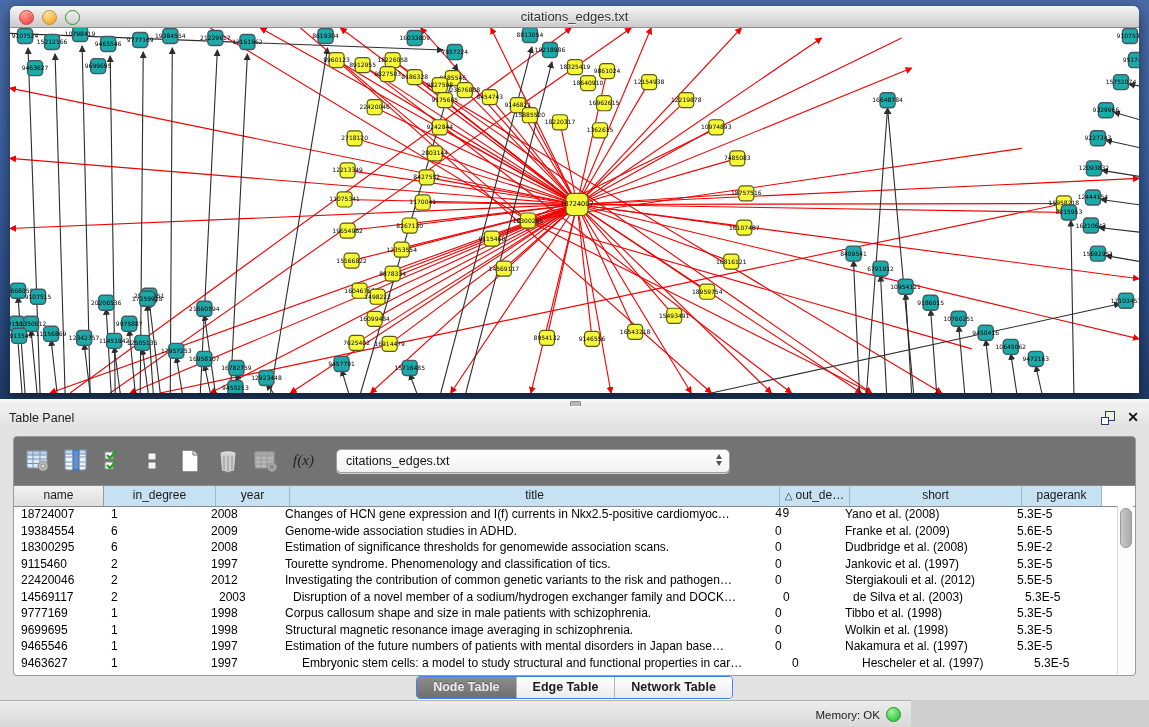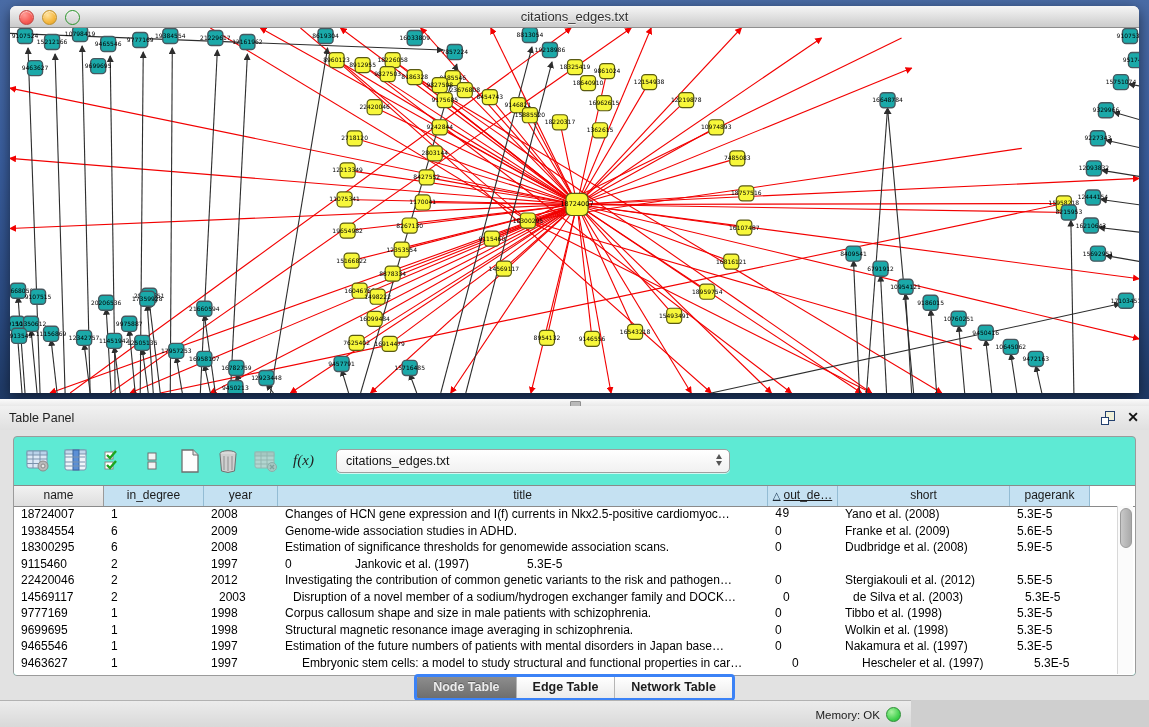--- a/index.html
+++ b/index.html
@@ -37,21 +37,21 @@
   
   .table-panel{position:absolute;top:406px;left:0;width:1149px;height:294px;background:#e2e2e2;}
   .panel-header{height:24px;background:linear-gradient(#f1f1f1,#e0e0e0);position:relative;}
   .panel-title{position:absolute;left:9px;top:0;line-height:24px;font-size:12.5px;color:#1d1d1d;}
   .panel-hicons{position:absolute;right:10px;top:4px;display:flex;gap:12px;align-items:center;}
   .float-ic{width:15px;height:15px;position:relative;display:inline-block;}
   .float-ic .sq1{position:absolute;left:5px;top:1px;width:8px;height:8px;border:1.5px solid #23406e;background:#efefd8;}
   .float-ic .sq2{position:absolute;left:1px;top:7px;width:6px;height:6px;border:1.5px solid #23406e;background:#fff;}
   .close-ic{font-size:14px;font-weight:bold;color:#111;line-height:15px;cursor:default;}
 
-  .panel-box{position:absolute;left:13px;right:13px;top:30px;height:238px;background:#5eead4;
+  .panel-box{position:absolute;left:13px;right:13px;top:30px;height:238px;background:#737373;
     border:1px solid #9b9b9b;border-radius:4px;overflow:hidden;}
   .toolbar{height:47px;display:flex;align-items:center;gap:11px;padding-left:10px;}
   .tb-btn{width:27px;height:27px;display:flex;align-items:center;justify-content:center;}
   .fx-label{font:italic 15px "Liberation Serif",serif;color:#222;padding:0 2px;}
   .combo{width:392px;height:22px;margin-left:8px;border:1px solid #9f9f9f;border-radius:5px;
     background:linear-gradient(#ffffff,#f1f1f1);position:relative;box-shadow:0 1px 0 rgba(255,255,255,.7);}
   .combo-text{position:absolute;left:9px;top:0;line-height:22px;font-size:12.5px;color:#111;}
   .combo-arrows{position:absolute;right:7px;top:4px;display:flex;flex-direction:column;gap:2px;}
   .tri-up{width:0;height:0;border-left:3.5px solid transparent;border-right:3.5px solid transparent;border-bottom:5px solid #555;}
   .tri-dn{width:0;height:0;border-left:3.5px solid transparent;border-right:3.5px solid transparent;border-top:5px solid #555;}
@@ -66,21 +66,21 @@
   .tr{display:flex;height:16.5px;}
   .td{box-sizing:border-box;padding-left:7px;font-size:12px;color:#000;line-height:16.5px;
       white-space:nowrap;overflow:hidden;}
   .vscroll{position:absolute;right:2px;top:21px;bottom:1px;width:15px;background:#fbfbfb;
       border-left:1px solid #d8d8d8;}
   .vthumb{position:absolute;left:2px;top:2px;width:10px;height:38px;border-radius:6px;
       background:linear-gradient(90deg,#c9c9c9,#a9a9a9);border:1px solid #9a9a9a;}
 
   
   .tabs-row{position:absolute;left:0;right:0;top:268px;height:26px;display:flex;justify-content:center;align-items:center;}
-  .seg{display:flex;border:3px solid #3b82f6;border-radius:4px;overflow:hidden;height:21px;
+  .seg{display:flex;border:1px solid #3b82f6;border-radius:4px;overflow:hidden;height:21px;
       box-shadow:0 1px 0 rgba(255,255,255,.8);}
   .seg-btn{padding:0 16px;font-size:12.5px;font-weight:600;line-height:21px;color:#1c1c1c;
       background:linear-gradient(#ffffff,#ebebeb);border-right:1px solid #b5b5b5;}
   .seg-btn:last-child{border-right:none;}
   .seg-btn.active{background:linear-gradient(#8d8d8d,#6e6e6e);color:#ececec;text-shadow:0 -1px 0 rgba(0,0,0,.3);}
 
   
   .statusbar{position:absolute;top:700px;left:0;width:911px;height:27px;
       background:linear-gradient(#ececec,#d8d8d8);border-top:1px solid #b2b2b2;}
   .mem{position:absolute;right:10px;top:0;height:27px;display:flex;align-items:center;gap:6px;}
@@ -768,24 +768,24 @@
         <span class="combo-arrows">
           <span class="tri-up"></span>
             <span class="tri-dn"></span>
         </span>
       </span>
     </div>
 
     <div class="table-area">
       <div class="thead" id="thead">
           <div class="th gray" style="width: 90px;">name</div>
-          <div class="th" style="width: 100px;">in_degree</div>
+          <div class="th" style="width: 112px;">in_degree</div>
           <div class="th" style="width: 74px;">year</div>
           <div class="th" style="width: 490px;">title</div>
-          <div class="th" style="width: 70px; text-decoration: underline;"><span class="sort-glyph">△</span>out_de…</div>
+          <div class="th" style="width: 70px;"><span class="sort-glyph">△</span>out_de…</div>
           <div class="th" style="width: 172px;">short</div>
           <div class="th" style="width: 80px;">pagerank</div>
         </div>
       <div class="tbody" id="tbody">
           <div class="tr">
             <div class="td" style="width: 90px;">18724007</div>
             <div class="td" style="width: 100px;">1</div>
             <div class="td" style="width: 74px;">2008</div>
             <div class="td" style="width: 490px;">Changes of HCN gene expression and I(f) currents in Nkx2.5-positive cardiomyoc…</div>
             <div class="td" style="width: 70px; font-family: Liberation Mono, monospace;">49</div>
@@ -801,26 +801,27 @@
             <div class="td" style="width: 172px;">Franke et al. (2009)</div>
             <div class="td" style="width: 80px;">5.6E-5</div>
           </div>
           <div class="tr">
             <div class="td" style="width: 90px;">18300295</div>
             <div class="td" style="width: 100px;">6</div>
             <div class="td" style="width: 74px;">2008</div>
             <div class="td" style="width: 490px;">Estimation of significance thresholds for genomewide association scans.</div>
             <div class="td" style="width: 70px;">0</div>
             <div class="td" style="width: 172px;">Dudbridge et al. (2008)</div>
-            <div class="td" style="width: 80px;">5.9E-5</div>
+            <div class="td" style="width: 80px;">5.9E-2</div>
           </div>
           <div class="tr">
             <div class="td" style="width: 90px;">9115460</div>
             <div class="td" style="width: 100px;">2</div>
             <div class="td" style="width: 74px;">1997</div>
+            <div class="td" style="width: 490px;">Tourette syndrome. Phenomenology and classification of tics.</div>
             <div class="td" style="width: 70px;">0</div>
             <div class="td" style="width: 172px;">Jankovic et al. (1997)</div>
             <div class="td" style="width: 80px;">5.3E-5</div>
           </div>
           <div class="tr">
             <div class="td" style="width: 90px;">22420046</div>
             <div class="td" style="width: 100px;">2</div>
             <div class="td" style="width: 74px;">2012</div>
             <div class="td" style="width: 490px;">Investigating the contribution of common genetic variants to the risk and pathogen…</div>
             <div class="td" style="width: 70px;">0</div>

